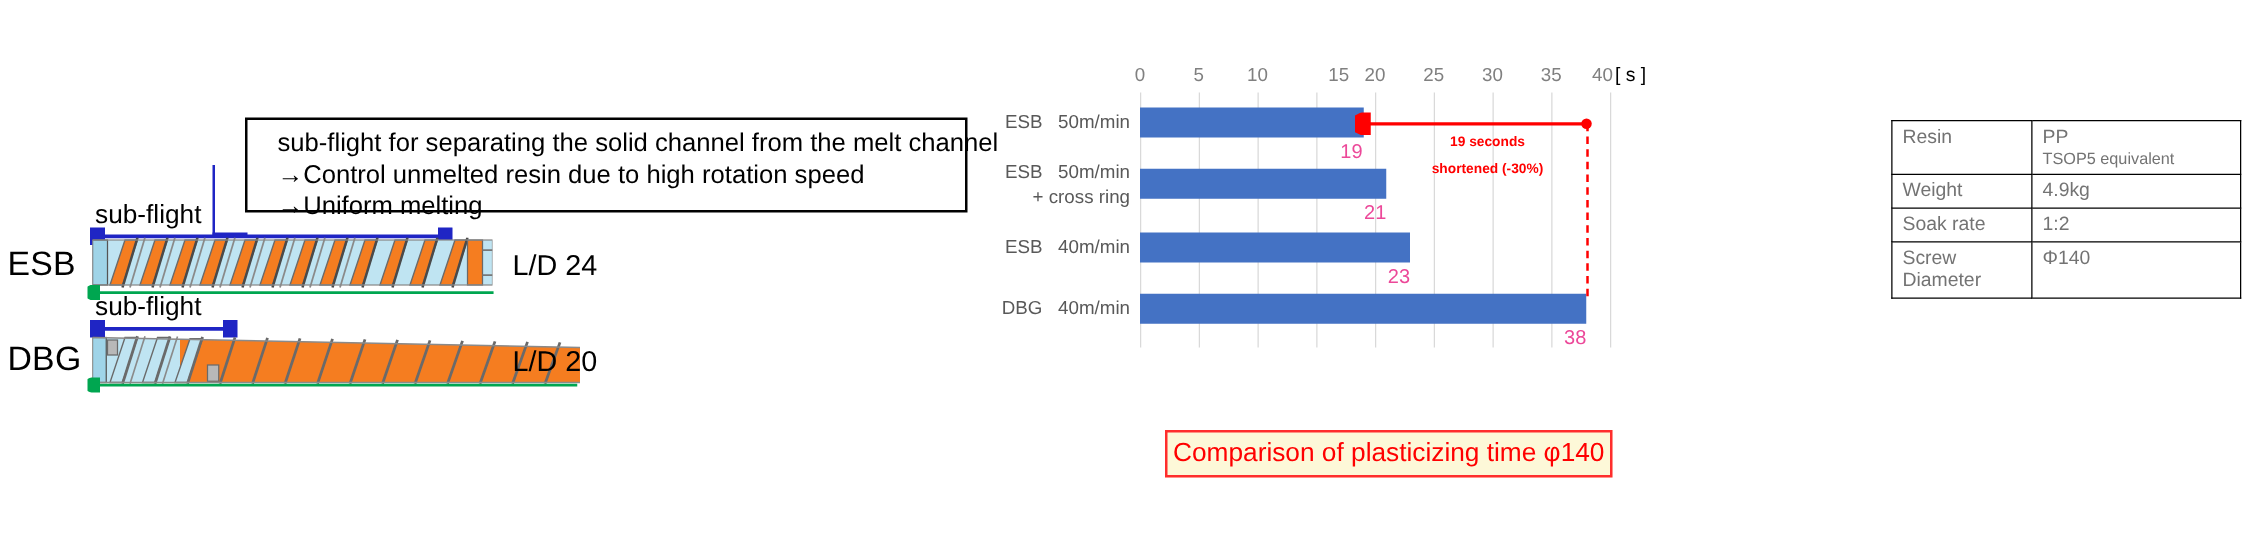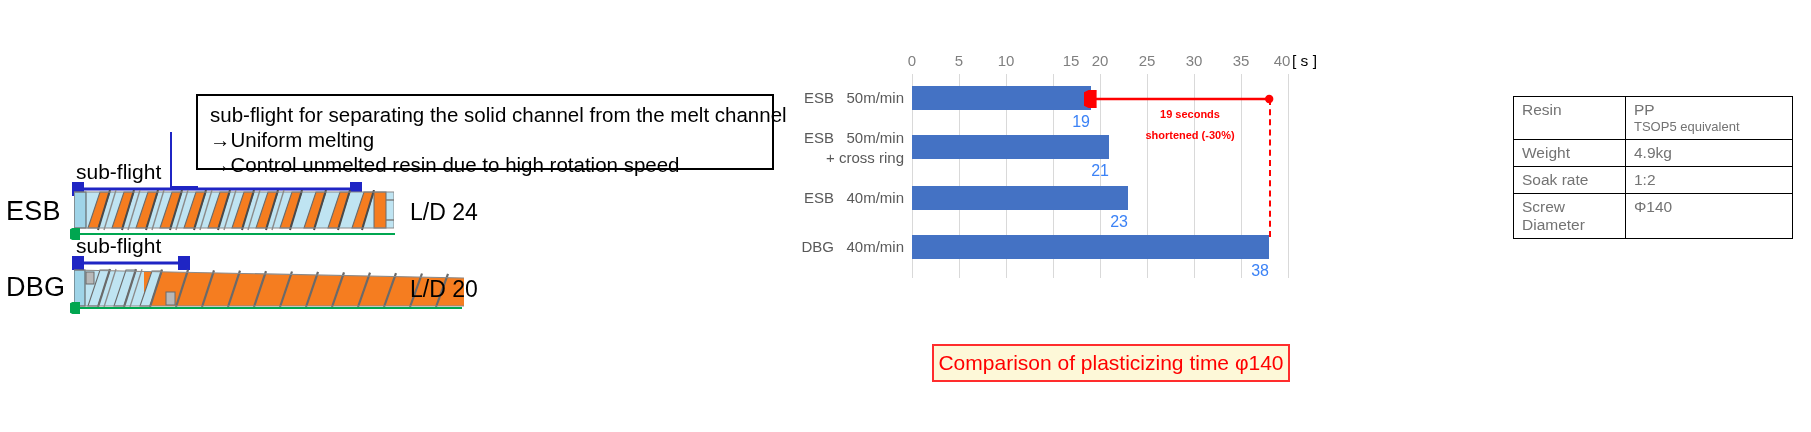--- a/index.html
+++ b/index.html
@@ -9,21 +9,21 @@
     position:relative;overflow:hidden;color:#000;
   }
   .abs{position:absolute;}
 
   
   #left-panel{left:0;top:0;width:800px;height:432px;}
 
   .callout-box{
     left:196px;top:94px;width:578px;height:76px;
     border:2px solid #000;background:#fff;
-    padding:6px 10px 4px 12px;box-sizing:border-box;
+    padding:6px 10px 4px 24px;box-sizing:border-box;
     font-size:20.5px;line-height:25px;color:#000;
   }
   .callout-line{white-space:nowrap;}
 
   .connector-v{
     left:170px;top:132px;width:2px;height:56px;background:#1f25c4;
   }
   .connector-h{
     left:170px;top:186px;width:28px;height:2px;background:#1f25c4;
   }
@@ -51,21 +51,21 @@
   .axis-unit{
     position:absolute;font-size:15.5px;color:#000;white-space:nowrap;
   }
   .gridline{position:absolute;width:1px;background:#d9d9d9;}
   .cat-label{
     position:absolute;font-size:15px;color:#595959;
     white-space:nowrap;text-align:right;
   }
   .bar{position:absolute;background:#4472c4;}
   .bar-value{
-    position:absolute;font-size:16px;color:#3b82f6;
+    position:absolute;font-size:16px;color:#ec4899;
     white-space:nowrap;text-align:right;
   }
   .ann-text{
     position:absolute;color:#ff0000;font-weight:bold;
     font-size:11px;line-height:21px;text-align:center;white-space:nowrap;
   }
   .dashed-v{
     position:absolute;width:0;border-left:2.5px dashed #ff0000;
   }
   .chart-title-box{
@@ -89,22 +89,22 @@
   td.spec-val{width:150px;}
   .sub-small{font-size:13px;display:block;line-height:16px;}
 </style>
 </head>
 <body>
 
 <div class="abs" id="left-panel">
 
   <div class="abs callout-box">
     <div class="callout-line">sub-flight  for separating the solid channel from the melt channel</div>
+    <div class="callout-line">→Control unmelted resin due to high rotation speed</div>
     <div class="callout-line">→Uniform melting</div>
-    <div class="callout-line">→Control unmelted resin due to high rotation speed</div>
   </div>
   <div class="abs connector-v"></div>
   <div class="abs connector-h"></div>
 
   <div class="abs subflight-label" style="left:76px;top:160px;">sub-flight</div>
 
   <div class="abs darrow" style="left:72px;top:182px;width:290px;">
     <svg width="290" height="14" viewBox="0 0 290 14">
       <defs>
         <marker id="bl" markerWidth="9" markerHeight="9" refX="8" refY="4.5" orient="auto">

